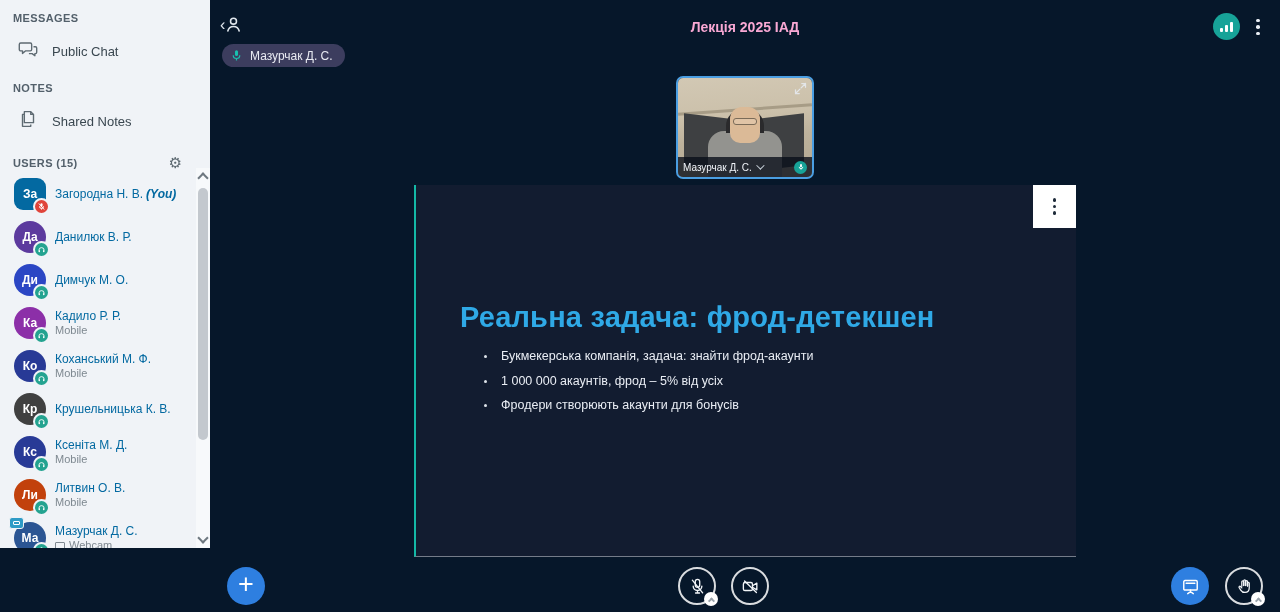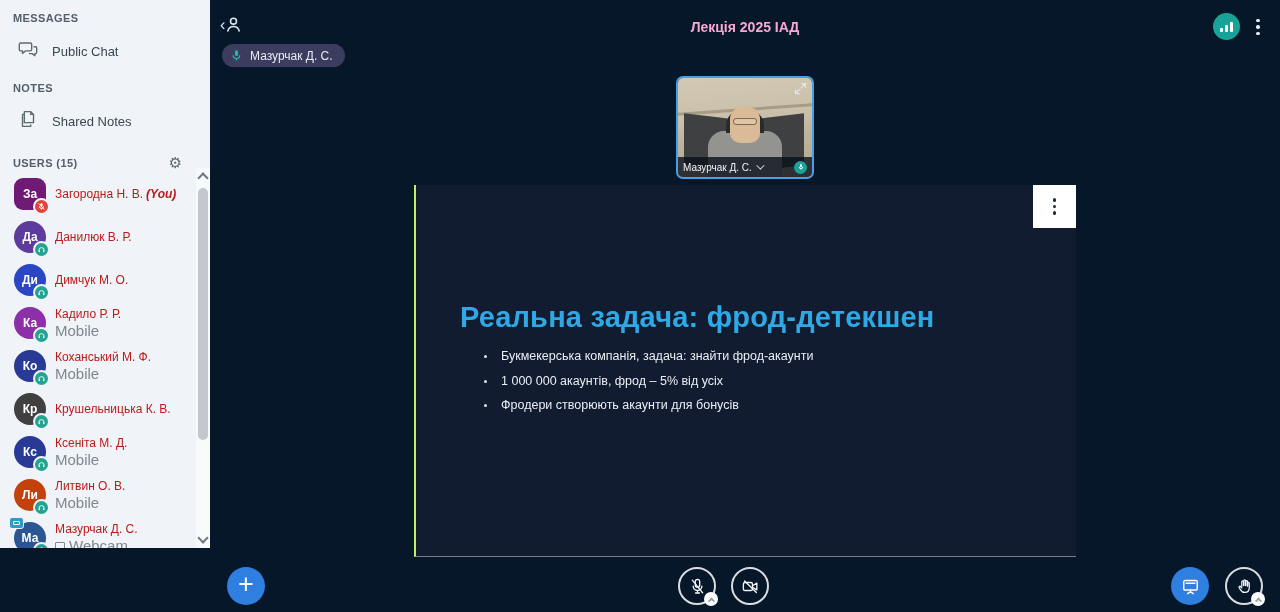--- a/index.html
+++ b/index.html
@@ -26,23 +26,23 @@
   .badge svg { width:9px; height:9px; }
   .b-muted { background:#E0443A; }
   .b-listen, .b-mic { background:#24A390; }
   .badge-muted .b-muted { display:flex; }
   .badge-listen .b-listen { display:flex; }
   .badge-mic .b-mic { display:flex; }
   .cam-badge { position:absolute; left:-5px; top:-5px; width:15px; height:12px; background:#2E9BC6; border-radius:3px; display:none; align-items:center; justify-content:center; border:1px solid #F0F3F7; }
   .cam-badge .scr { width:7px; height:4px; border:1px solid #fff; border-radius:1px; }
   .has-cam .cam-badge { display:flex; }
   .u-text { display:flex; flex-direction:column; justify-content:center; }
-  .u-name { font-size:12px; color:#b91c1c; white-space:nowrap; }
+  .u-name { font-size:12px; color:#0369a1; white-space:nowrap; }
   .u-suffix { font-style:italic; font-weight:700; margin-left:3px; }
-  .u-sub { font-size:15px; color:#7E8890; display:flex; align-items:center; gap:4px; margin-top:1px; }
+  .u-sub { font-size:11px; color:#7E8890; display:flex; align-items:center; gap:4px; margin-top:1px; }
   .u-sub:empty { display:none; }
   .sub-cam-ic { display:none; width:10px; height:7px; border:1px solid #7E8890; border-radius:1px; }
   .has-sub-cam .sub-cam-ic { display:inline-block; }
 
   .scrollbar { position:absolute; right:0; top:168px; bottom:0; width:14px; background:#F7F9FB; }
   .sb-thumb { position:absolute; left:2px; top:20px; width:10px; height:252px; background:#C3C8CE; border-radius:5px; }
   .chev { position:absolute; left:3px; width:8px; height:8px; border:solid #6E7880; border-width:2px 2px 0 0; }
   .chev.up { top:6px; transform:rotate(-45deg); }
   .chev.down { bottom:6px; transform:rotate(135deg); }
 
@@ -73,21 +73,21 @@
   .hphone { position:absolute; left:50%; bottom:44px; transform:translateX(-50%); width:38px; height:24px; border:4px solid #2A2A2C; border-bottom:none; border-radius:17px 17px 0 0; }
   .glasses { position:absolute; left:50%; bottom:52px; transform:translateX(-50%); width:24px; height:7px; border:1.5px solid #7A6B58; border-radius:3px; background:rgba(255,255,255,.15); }
   .cam-label { position:absolute; left:0; right:0; bottom:0; height:20px; background:rgba(8,13,24,.78); display:flex; align-items:center; padding:0 5px; gap:4px; }
   .cam-label .n { color:#F0F3F8; font-size:10px; white-space:nowrap; }
   .cam-label .dd { width:6px; height:6px; border:solid #C9D2DB; border-width:0 1.5px 1.5px 0; transform:rotate(45deg) translateY(-2px); }
   .cam-mic { margin-left:auto; width:13px; height:13px; border-radius:50%; background:#17A398; display:flex; align-items:center; justify-content:center; }
   .cam-mic svg { width:8px; height:8px; }
   .expand-ic { position:absolute; right:4px; top:3px; width:15px; height:15px; opacity:.85; cursor:pointer; }
 
   
-  .slide { position:absolute; left:204px; top:185px; width:662px; height:372px; background:#121C30; border-left:2px solid #bef264; border-bottom:1px solid rgba(237,241,246,.45); }
+  .slide { position:absolute; left:204px; top:185px; width:662px; height:372px; background:#121C30; border-left:2px solid #14b8a6; border-bottom:1px solid rgba(237,241,246,.45); }
   .slide-title { position:absolute; left:44px; top:116px; font-size:29px; font-weight:700; color:#2FA9E6; letter-spacing:.2px; }
   .bullets { position:absolute; left:68px; top:164px; }
   .bullet-row { display:flex; align-items:flex-start; margin-bottom:10.5px; }
   .bullet-row .dot { width:3px; height:3px; background:#DDE3EA; border-radius:50%; margin:6px 14px 0 0; flex:none; }
   .bullet-row .btx { font-size:12.5px; color:#E9EDF4; }
   .slide-menu { position:absolute; right:0; top:0; width:43px; height:43px; background:#FFFFFF; display:flex; align-items:center; justify-content:center; cursor:pointer; }
 
   
   .fab { position:absolute; width:38px; height:38px; border-radius:50%; display:flex; align-items:center; justify-content:center; cursor:pointer; }
   .fab.blue { background:#2E7FE0; }
@@ -134,21 +134,21 @@
     </div>
 
     <div class="users-header-row">
       <div class="side-header">USERS (15)</div>
       <div class="gear">⚙</div>
     </div>
 
     <div class="user-list">
         <div class="user-row">
       <div class="avatar-wrap badge-muted">
-        <div class="avatar square" style="background: #701a75;">За</div>
+        <div class="avatar square" style="background: #0369a1;">За</div>
         <div class="badge b-muted">
           <svg viewBox="0 0 24 24" fill="none" stroke="#fff" stroke-width="2.6">
                 <rect x="9.2" y="3" width="5.6" height="10" rx="2.8" fill="#fff" stroke="none"></rect>
                 <path d="M6.5 11.5a5.5 5.5 0 0011 0M12 17v3.3"></path>
                 <line x1="5" y1="4" x2="19" y2="20"></line>
               </svg>
         </div>
 
       </div>
       <div class="u-text">

